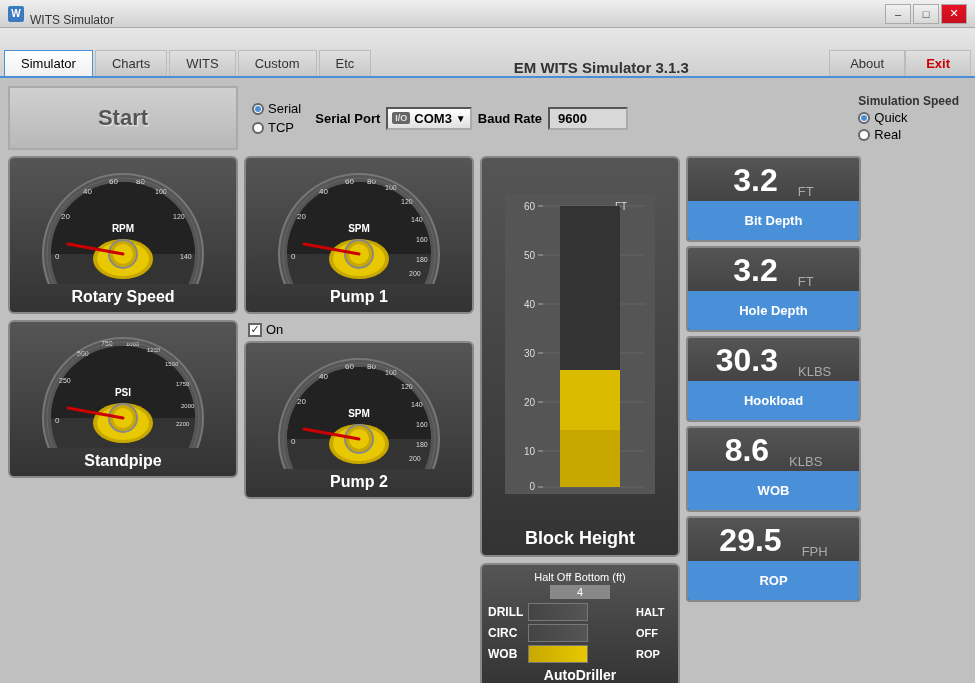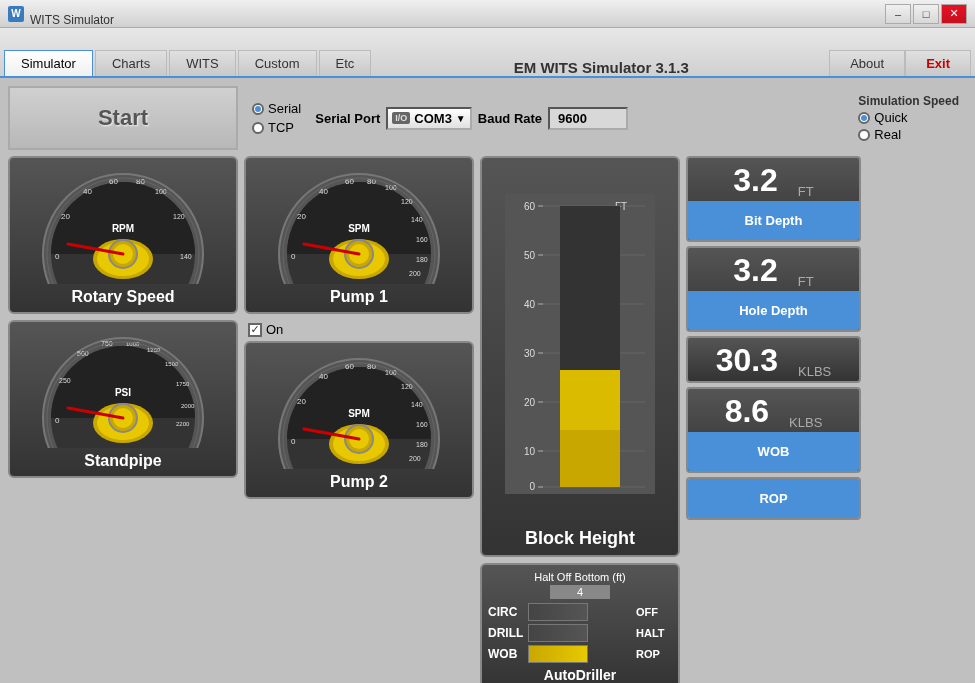--- a/index.html
+++ b/index.html
@@ -468,28 +468,28 @@
           <line x1="33" y1="293" x2="38" y2="293" stroke="#aaa" stroke-width="1"></line>
         </svg>
         <div class="block-height-label">Block Height</div>
       </div>
 
       <div class="autodriller-panel">
         <div class="halt-row">Halt Off Bottom (ft)</div>
         <div class="halt-value">4</div>
 
         <div class="driller-row">
+          <span class="driller-row-label">DRILL</span>
+          <div class="toggle-off" style="background:linear-gradient(to right,#444,#555);"></div>
+          <span class="toggle-state">HALT</span>
+        </div>
+        <div class="driller-row">
           <span class="driller-row-label">CIRC</span>
           <div class="toggle-off" style="background:linear-gradient(to right,#444,#555);"></div>
           <span class="toggle-state">OFF</span>
-        </div>
-        <div class="driller-row">
-          <span class="driller-row-label">DRILL</span>
-          <div class="toggle-off" style="background:linear-gradient(to right,#444,#555);"></div>
-          <span class="toggle-state">HALT</span>
         </div>
         <div class="driller-row">
           <span class="driller-row-label">WOB</span>
           <div class="toggle-wob"></div>
           <span class="toggle-state">ROP</span>
         </div>
 
         <div class="autodriller-title">AutoDriller</div>
       </div>
     </div>
@@ -507,27 +507,32 @@
           <span class="value-number">3.2</span>
           <span class="value-unit">FT</span>
         </div>
         <div class="value-name">Hole Depth</div>
       </div>
       <div class="value-panel">
         <div class="value-display">
           <span class="value-number">30.3</span>
           <span class="value-unit">KLBS</span>
         </div>
+        <div class="value-name">Hookload</div>
       </div>
       <div class="value-panel">
         <div class="value-display">
           <span class="value-number">8.6</span>
           <span class="value-unit">KLBS</span>
         </div>
         <div class="value-name">WOB</div>
       </div>
       <div class="value-panel">
+        <div class="value-display">
+          <span class="value-number">29.5</span>
+          <span class="value-unit">FPH</span>
+        </div>
         <div class="value-name">ROP</div>
       </div>
     </div>
 
   </div>
 </div>
 
 </body></html>

